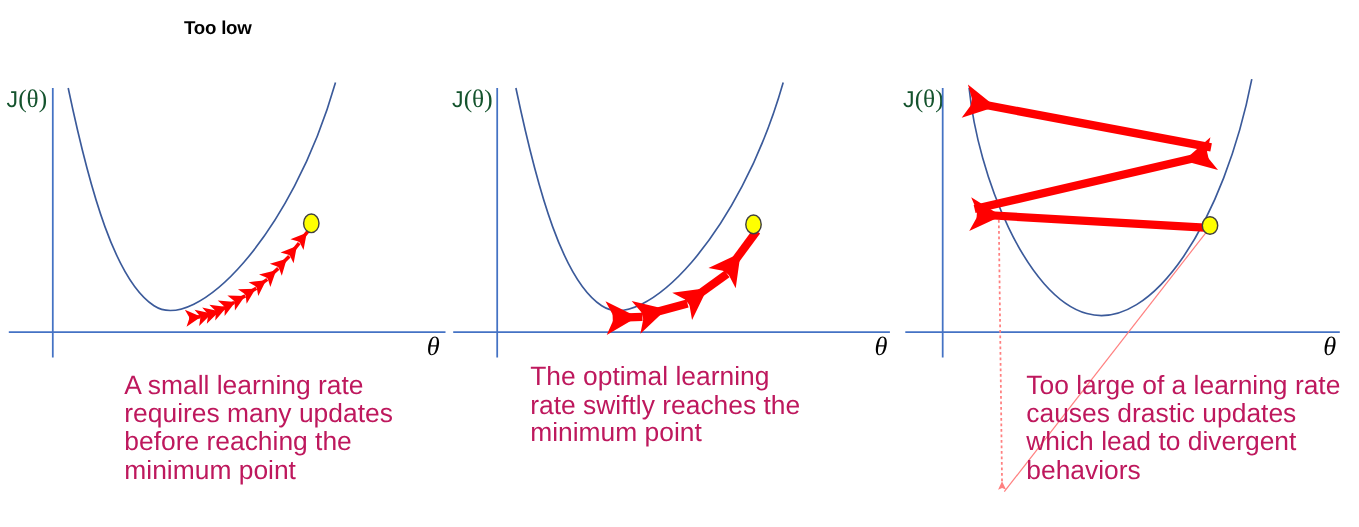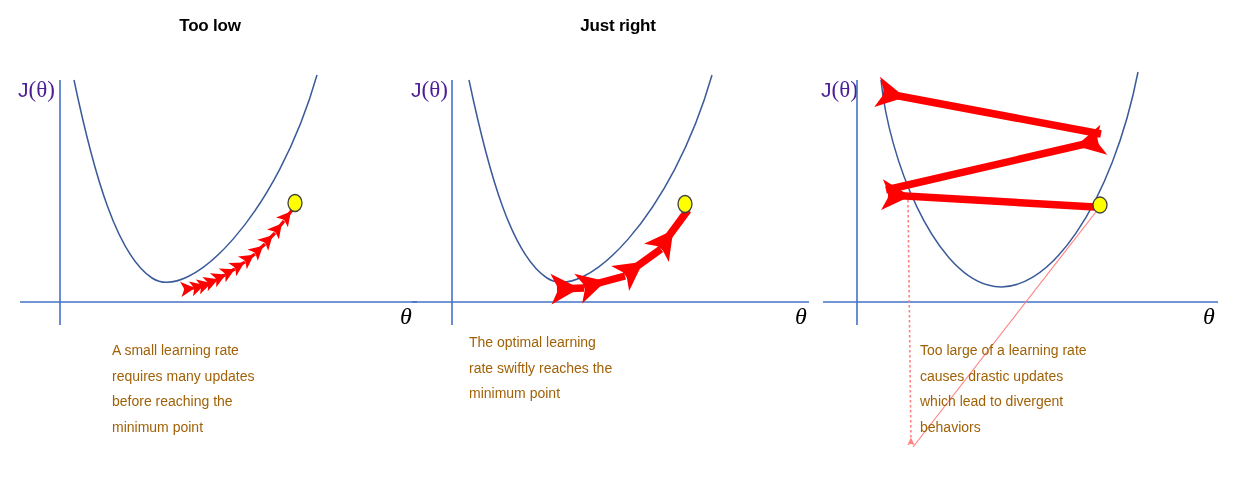--- a/index.html
+++ b/index.html
@@ -18,21 +18,21 @@
     position: relative;
     width: 1235px;
     height: 479px;
   }
   .panel {
     position: absolute;
     top: 0;
     width: 412px;
     height: 479px;
   }
-  #panel-0 { left: 12px; }
+  #panel-0 { left: 0px; }
   #panel-1 { left: 412px; }
   #panel-2 { left: 823px; }
 
   .panel-title {
     position: absolute;
     top: 16px;
     left: 0;
     width: 412px;
     text-align: center;
     font-size: 17px;
@@ -40,42 +40,43 @@
     color: #000000;
     letter-spacing: -0.2px;
   }
   #panel-0 .panel-title { left: -8px; }
   #panel-1 .panel-title { left: 0px; }
   #panel-2 .panel-title { left: 0px; }
 
   .axis-label-y {
     position: absolute;
     font-size: 23px;
-    color: #4c1d95;
+    color: #14532d;
     font-family: "Liberation Serif", serif;
     white-space: nowrap;
   }
   .axis-label-y .jchar {
     font-family: "Liberation Sans", sans-serif;
     font-size: 21px;
   }
   .axis-label-x {
     position: absolute;
     font-size: 24px;
     font-style: italic;
     font-family: "Liberation Serif", serif;
     color: #000000;
   }
   .caption {
     position: absolute;
-    font-size: 14px;
+    font-size: 24px;
     line-height: 25.5px;
-    color: #a16207;
+    color: #be185d;
     white-space: pre-line;
     font-family: "Liberation Sans", sans-serif;
+    margin-left: 13px;
   }
   svg.plot {
     position: absolute;
     left: 0;
     top: 0;
     width: 412px;
     height: 479px;
     overflow: visible;
   }
 </style>
@@ -123,21 +124,20 @@
     </svg>
 
     <div class="caption" style="left:100px; top:338px; width:245px;">A small learning rate
 requires many updates
 before reaching the
 minimum point</div>
   </div>
 
   <div class="panel" id="panel-1">
 
-    <div class="panel-title">Just right</div>
 
     <div class="axis-label-y" style="left:-1px; top:77px;"><span class="jchar">J</span><span>(θ)</span></div>
 
     <div class="axis-label-x" style="left:383px; top:303px;">θ</div>
 
     <svg class="plot" viewBox="0 0 412 479">
       <defs>
         <marker id="ah-big" markerWidth="4.2" markerHeight="4.2" refX="3.1" refY="2.1" orient="auto" markerUnits="strokeWidth">
           <path d="M0.1,2.1 L3.9,0.05 L2.9,2.1 L3.9,4.15 Z" fill="#FF0000"></path>
         </marker>

